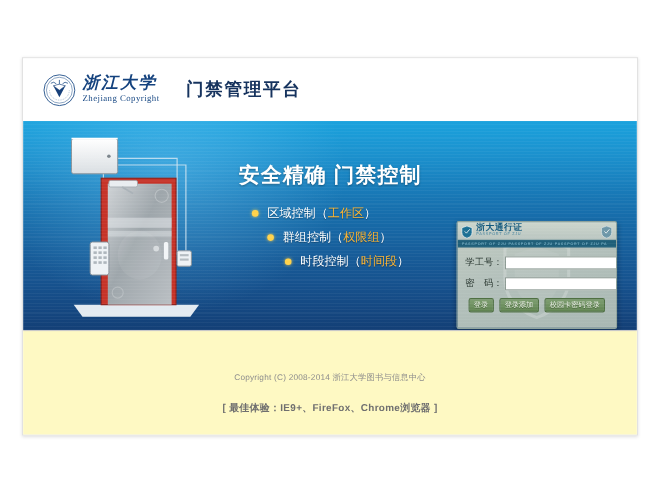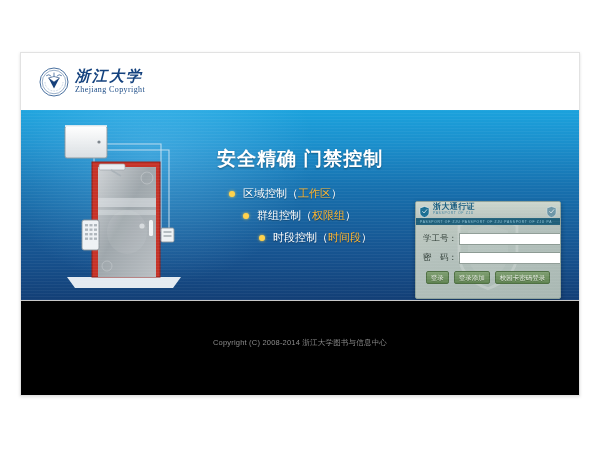--- a/index.html
+++ b/index.html
@@ -274,21 +274,21 @@
     white-space: nowrap;
     cursor: pointer;
     text-shadow: 0 1px 0 rgba(0,0,0,0.3);
   }
 
   
   .footer {
     position: absolute;
     left: 0; top: 247px;
     width: 100%; height: 96px;
-    background: #000000;
+    background: #fef9c3;
     border-top: 1px solid #c8c8c8;
     text-align: center;
   }
   .foot-line1 {
     margin-top: 37px;
     font-size: 7.5px;
     color: #8c8c8c;
     letter-spacing: 0.2px;
   }
   .foot-line2 {
@@ -317,20 +317,21 @@
             <path d="M45 17 q-5 -4 -9 1" fill="none" stroke="#1b4b86" stroke-width="1.4" stroke-linecap="round"></path>
             <path d="M30 12 v6" stroke="#1b4b86" stroke-width="1.4" stroke-linecap="round"></path>
             <path d="M12 30 A18 18 0 0 0 48 30" fill="none" stroke="#1b4b86" stroke-width="0.7" stroke-dasharray="1.4 1.8"></path>
           </svg>
         </span>
         <span class="logo-text">
           <span class="logo-cn">浙江大学</span>
           <span class="logo-en">Zhejiang Copyright</span>
         </span>
       </div>
+      <div class="site-title">门禁管理平台</div>
     </div>
 
     <div class="banner">
       <div class="banner-glow"></div>
 
       <div class="illus">
         <svg viewBox="0 0 150 180" width="150" height="180">
 
           <path d="M45 28 L45 100" fill="none" stroke="#cfe4f2" stroke-width="1.1" opacity="0.85"></path>
           <path d="M58 24 L112 24 L112 112" fill="none" stroke="#cfe4f2" stroke-width="1.1" opacity="0.85"></path>
@@ -461,16 +462,17 @@
             <button class="gbtn">登录</button>
             <button class="gbtn">登录添加</button>
             <button class="gbtn">校园卡密码登录</button>
           </div>
         </div>
       </div>
     </div>
 
     <div class="footer">
       <div class="foot-line1">Copyright (C) 2008-2014 浙江大学图书与信息中心</div>
+      <div class="foot-line2">[ 最佳体验：IE9+、FireFox、Chrome浏览器 ]</div>
     </div>
 
   </div>
 </div>
 
 </body></html>

